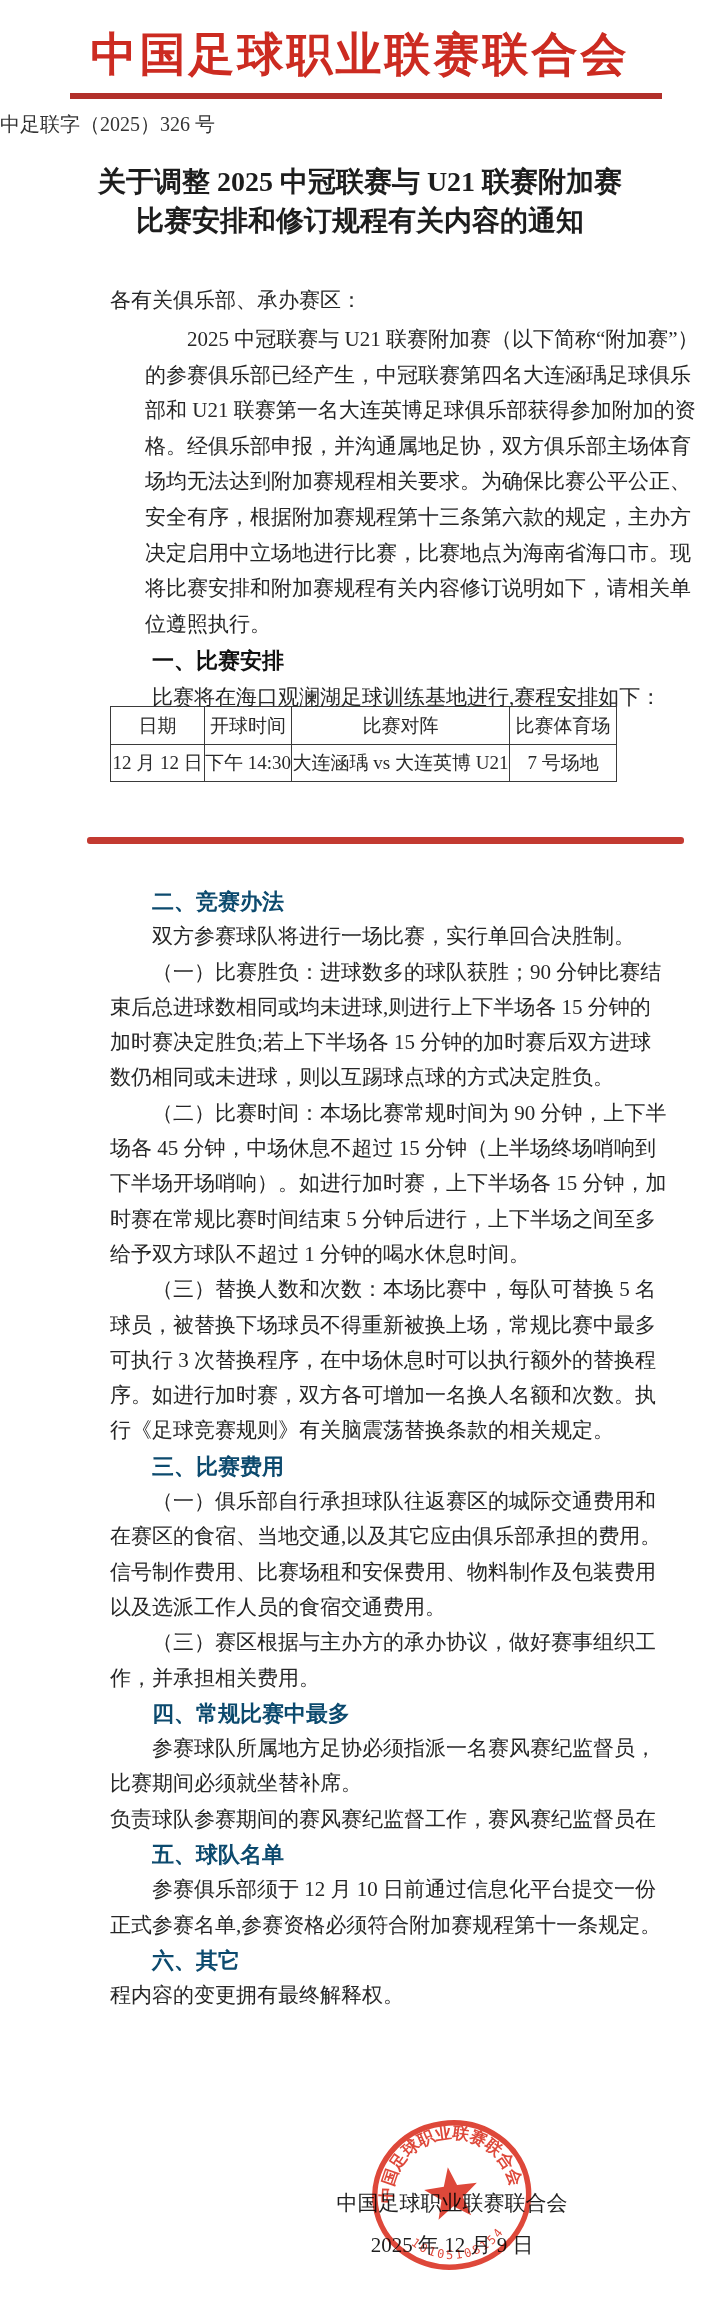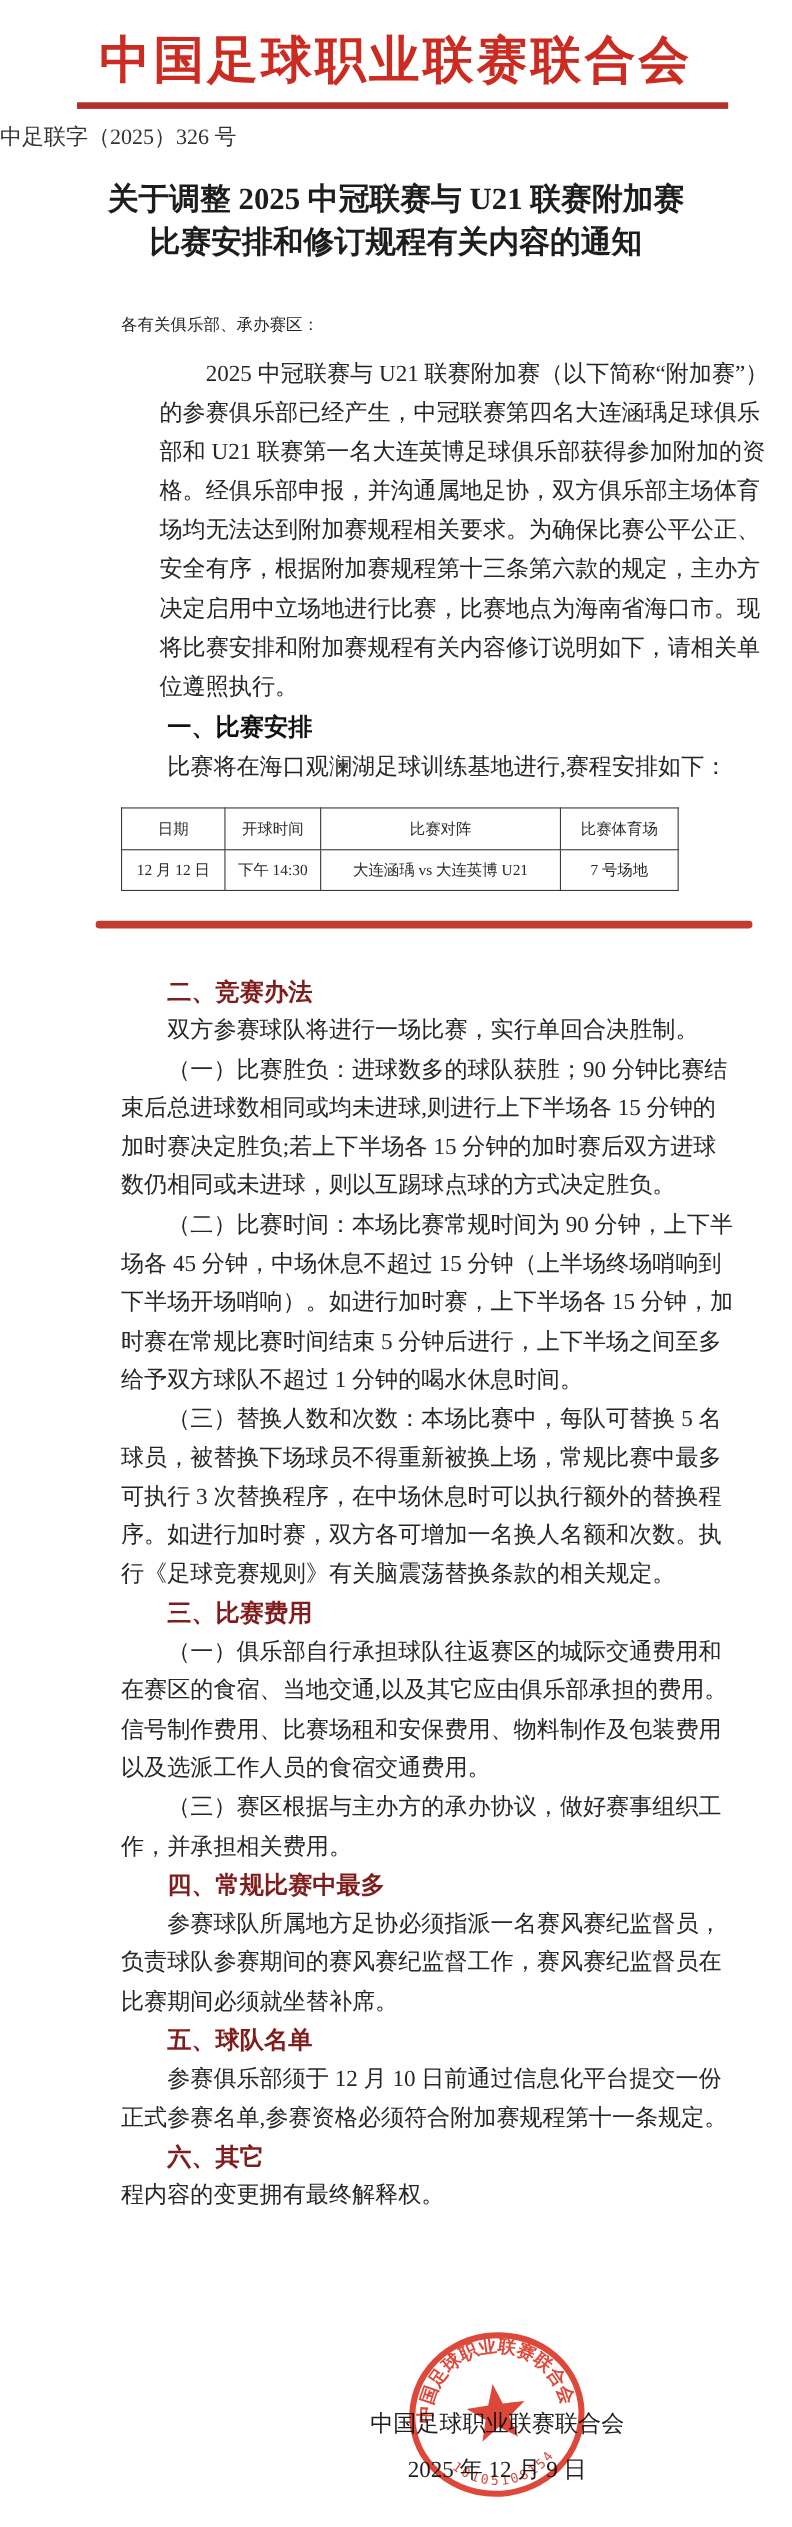--- a/index.html
+++ b/index.html
@@ -9,38 +9,38 @@
   }
   .abs{position:absolute;}
   .org-title{
     top:24px;left:0;width:720px;text-align:center;
     font-size:46px;font-weight:700;letter-spacing:3px;color:#cc2b21;
     font-family:"Liberation Serif", serif;white-space:nowrap;
   }
   .red-line-1{top:93px;left:70px;width:592px;height:6px;background:#b2302a;}
   .doc-number{top:111px;left:0;width:612px;text-align:left;font-size:20px;color:#333;white-space:nowrap;}
   .notice-title{top:162px;left:0;width:720px;text-align:center;font-size:28px;font-weight:700;line-height:39px;color:#1d1d1d;}
-  .salutation{top:286px;left:110px;font-size:15px;white-space:nowrap;}
+  .salutation{top:286px;left:110px;font-size:21px;white-space:nowrap;}
   .para1{top:322px;left:110px;width:540px;font-size:21px;line-height:35.6px;}
   .para1 div{white-space:nowrap;margin-left:35px;}
   .ind{padding-left:42px;}
   .sec-h{font-family:"Liberation Sans", sans-serif;font-weight:700;color:#111;}
   .sec1-heading{top:646px;left:152px;font-size:22px;white-space:nowrap;}
   .sec1-intro{top:683px;left:152px;font-size:21px;white-space:nowrap;}
   table.schedule{
     position:absolute;top:706px;left:110px;border-collapse:collapse;
-    font-size:14px;color:#2a2a2a;table-layout:fixed;margin-top:28px;
+    font-size:19px;color:#2a2a2a;table-layout:fixed;
   }
   table.schedule td{border:1.5px solid #3a3a3a;text-align:center;padding:0;white-space:nowrap;}
   table.schedule tr.hdr td{height:37px;}
   table.schedule tr.row td{height:36px;}
   .red-line-2{top:837px;left:87px;width:597px;height:7px;background:#c33a31;border-radius:3px;}
   .page2{top:884px;left:110px;width:560px;font-size:21px;line-height:35.3px;}
   .page2 div{white-space:nowrap;}
-  .page2 .h{font-family:"Liberation Sans", sans-serif;font-weight:700;font-size:22px;color:#7f1d1d;padding-left:42px;}
+  .page2 .h{font-family:"Liberation Sans", sans-serif;font-weight:700;font-size:22px;color:#0c4a6e;padding-left:42px;}
   .footer-sign{top:2189px;left:252px;width:400px;text-align:center;font-size:21px;color:#1f1f1f;white-space:nowrap;}
   .footer-date{top:2231px;left:252px;width:400px;text-align:center;font-size:21px;color:#1f1f1f;white-space:nowrap;}
   .seal{left:366px;top:2116px;mix-blend-mode:multiply;opacity:.93;transform:rotate(-8deg);}
 </style>
 </head>
 <body>
 
 <div class="abs org-title">中国足球职业联赛联合会</div>
 <div class="abs red-line-1"></div>
 <div class="abs doc-number">中足联字（2025）326 号</div>
@@ -105,22 +105,22 @@
   <div>行《足球竞赛规则》有关脑震荡替换条款的相关规定。</div>
   <div class="h">三、比赛费用</div>
   <div class="ind">（一）俱乐部自行承担球队往返赛区的城际交通费用和</div>
   <div>在赛区的食宿、当地交通,以及其它应由俱乐部承担的费用。</div>
   <div>信号制作费用、比赛场租和安保费用、物料制作及包装费用</div>
   <div>以及选派工作人员的食宿交通费用。</div>
   <div class="ind">（三）赛区根据与主办方的承办协议，做好赛事组织工</div>
   <div>作，并承担相关费用。</div>
   <div class="h">四、常规比赛中最多</div>
   <div class="ind">参赛球队所属地方足协必须指派一名赛风赛纪监督员，</div>
+  <div>比赛期间必须就坐替补席。</div>
   <div>负责球队参赛期间的赛风赛纪监督工作，赛风赛纪监督员在</div>
-  <div>比赛期间必须就坐替补席。</div>
   <div class="h">五、球队名单</div>
   <div class="ind">参赛俱乐部须于 12 月 10 日前通过信息化平台提交一份</div>
   <div>正式参赛名单,参赛资格必须符合附加赛规程第十一条规定。</div>
   <div class="h">六、其它</div>
   <div>程内容的变更拥有最终解释权。</div>
 </div>
 
 <div class="abs footer-sign">中国足球职业联赛联合会</div>
 <div class="abs footer-date">2025 年 12 月 9 日</div>
 

